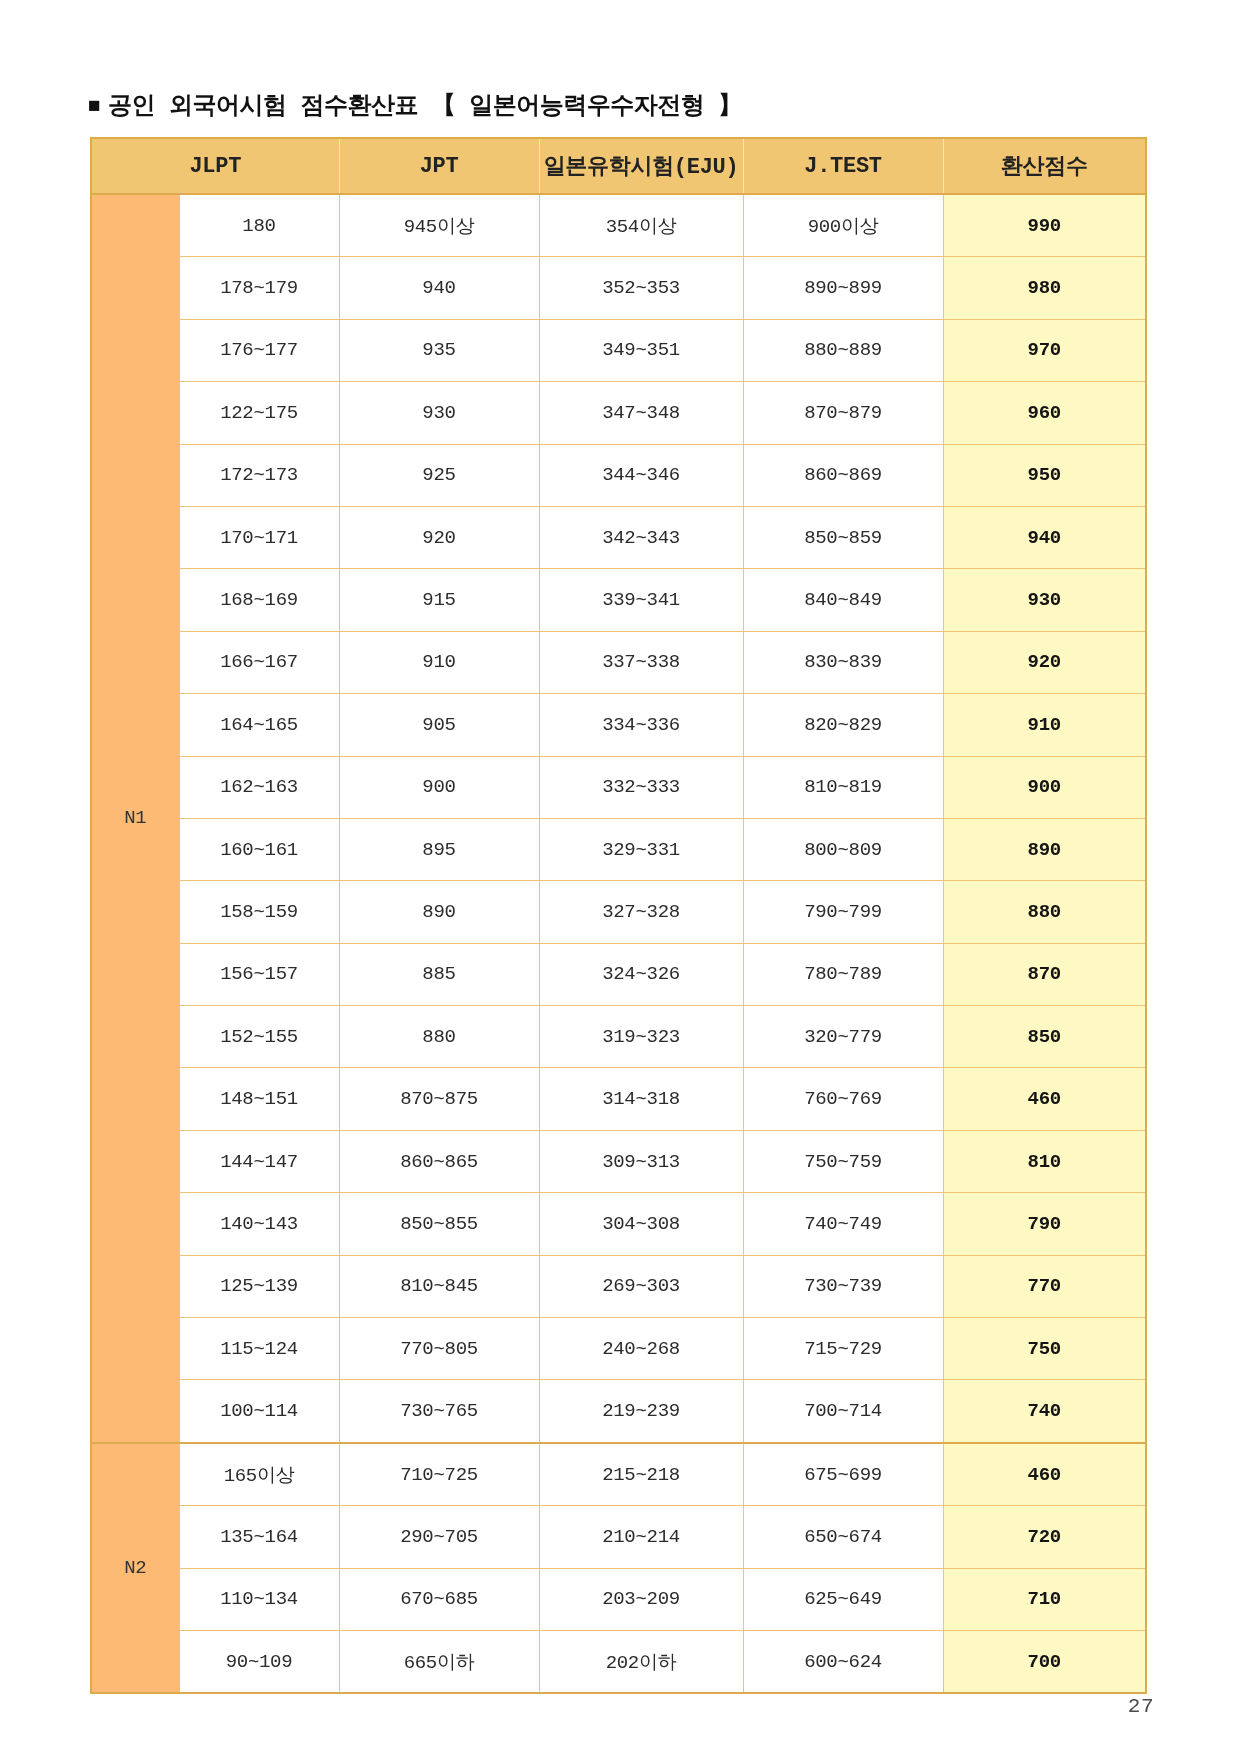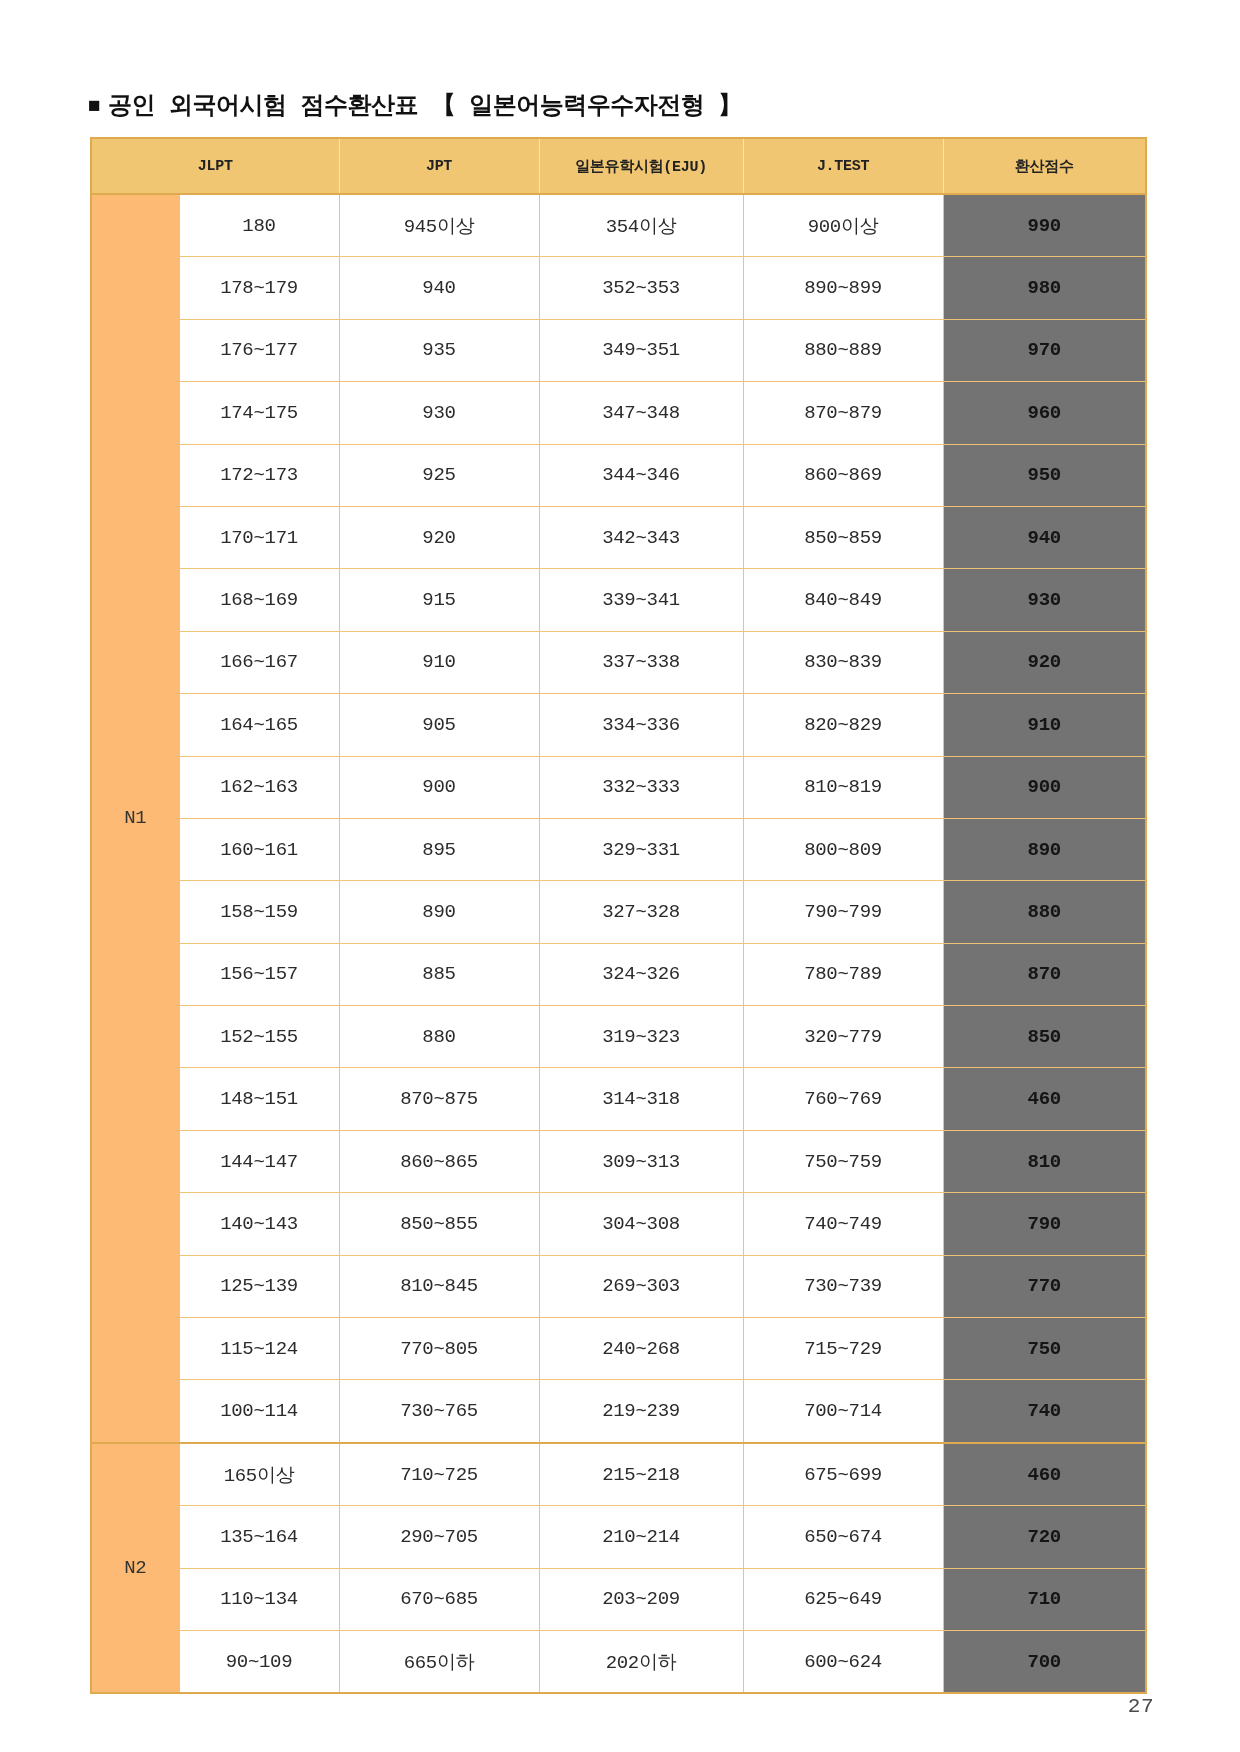--- a/index.html
+++ b/index.html
@@ -48,21 +48,21 @@
   col.c-level { width: 88px; }
   col.c-jlpt  { width: 160px; }
   col.c-jpt   { width: 200px; }
   col.c-eju   { width: 204px; }
   col.c-jtest { width: 200px; }
   col.c-score { width: 203px; }
 
   table.conv thead th {
     background: #f1c672;
     height: 52px;
-    font-size: 15px;
+    font-size: 22px;
     font-weight: bold;
     color: #222222;
     text-align: center;
     vertical-align: middle;
     border-left: 1px solid #f8e4ba;
     border-bottom: 2px solid #dfa94e;
     letter-spacing: -0.3px;
   }
   table.conv thead th:first-child { border-left: none; }
 
@@ -76,21 +76,21 @@
     border: 1px solid #efc373;
     background: #ffffff;
     letter-spacing: -0.3px;
   }
   table.conv tbody td.level-cell {
     font-size: 19px;
     color: #333333;
     background: #fdba74;
   }
   table.conv tbody td.score-cell {
-    background: #737373;
+    background: #fef9c3;
     font-weight: bold;
     color: #151515;
   }
   table.conv tbody tr.group-start td {
     border-top: 2px solid #dfa94e;
     margin-top: 22px;
   }
   .page-number {
     position: absolute;
     top: 1695px;
@@ -147,21 +147,21 @@
             <td class="score-cell">980</td>
           </tr>
           <tr>
             <td>176~177</td>
             <td>935</td>
             <td>349~351</td>
             <td>880~889</td>
             <td class="score-cell">970</td>
           </tr>
           <tr>
-            <td>174~175</td>
+            <td>122~175</td>
             <td>930</td>
             <td>347~348</td>
             <td>870~879</td>
             <td class="score-cell">960</td>
           </tr>
           <tr>
             <td>172~173</td>
             <td>925</td>
             <td>344~346</td>
             <td>860~869</td>

